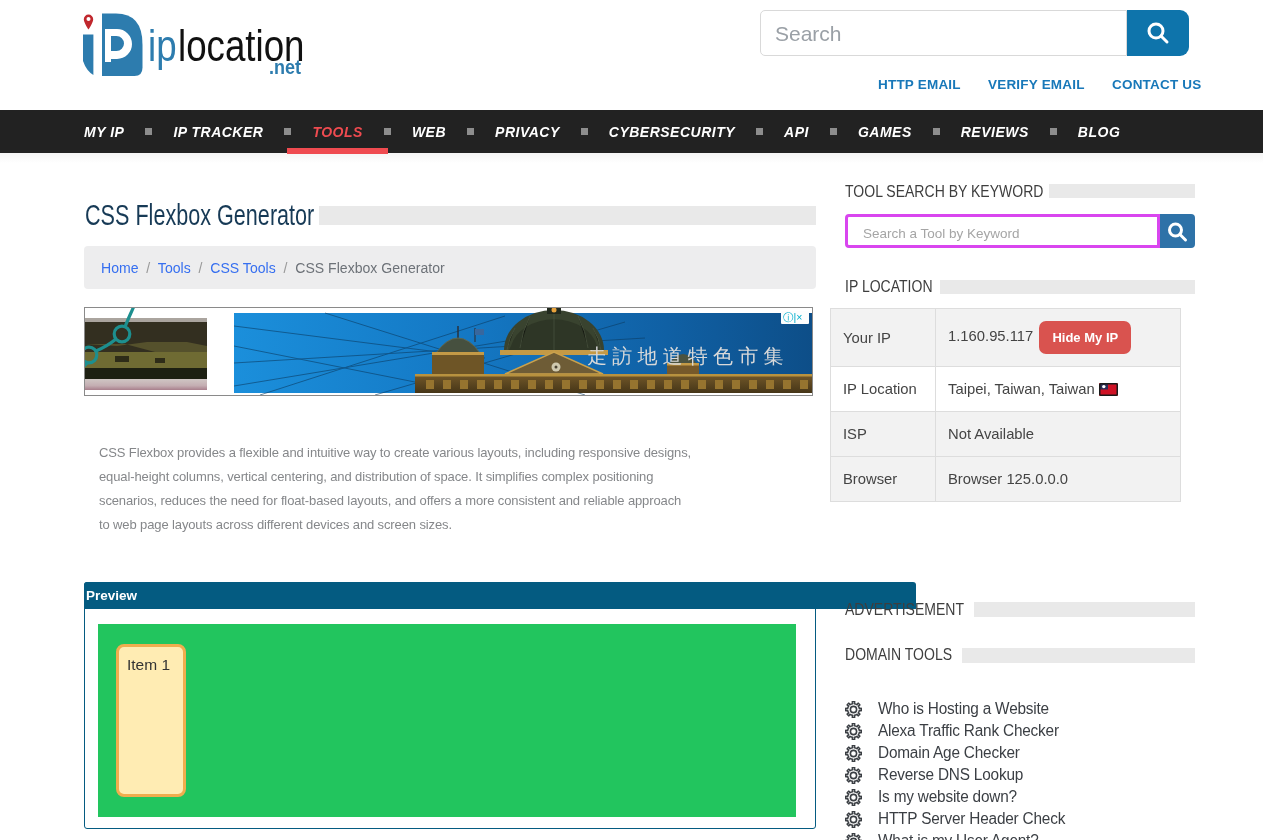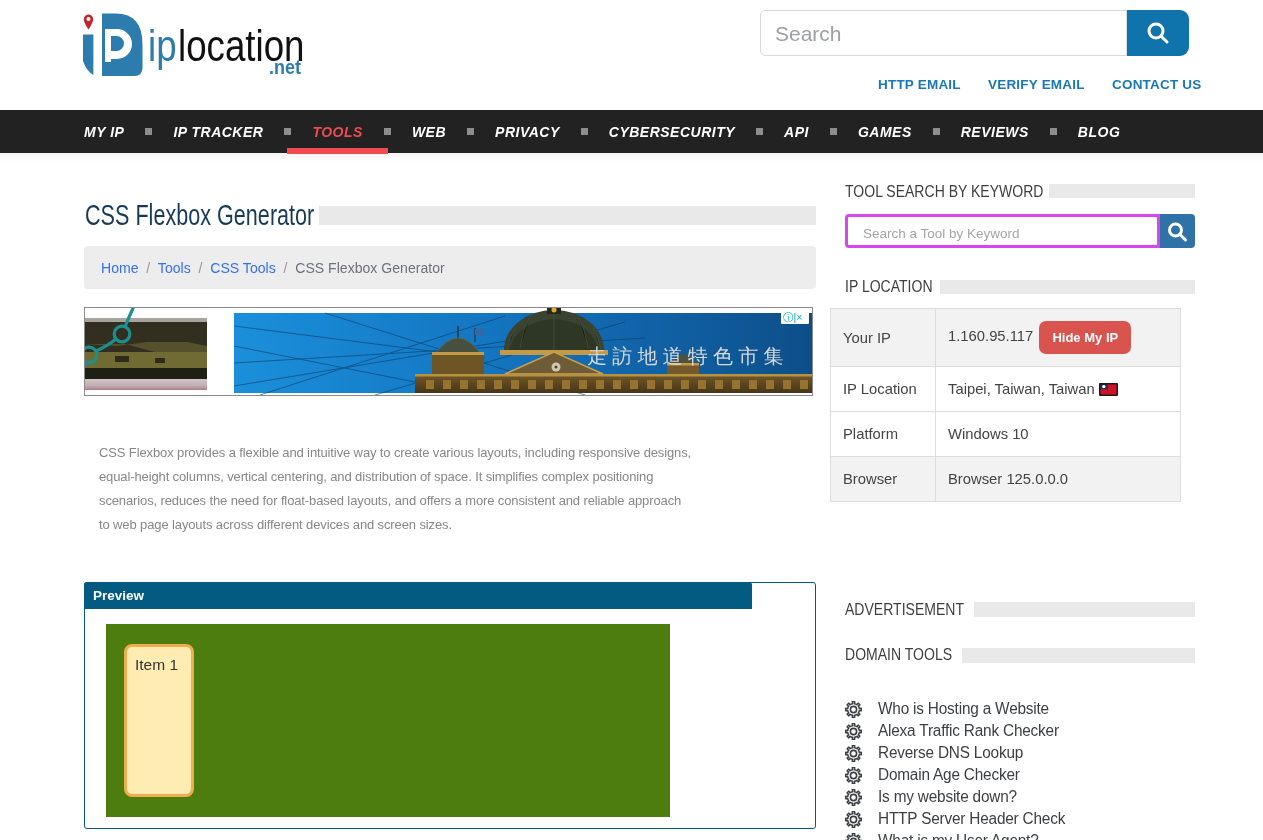--- a/index.html
+++ b/index.html
@@ -28,22 +28,22 @@
 #titlebar { left:319px; top:206px; width:497px; }
 #breadcrumb { left:84px; top:246px; width:732px; height:43px; background:#ededee; border-radius:4px; font-size:15.3px; color:#999; line-height:43px; padding-left:17px; }
 #breadcrumb .in { display:inline-block; transform:scaleX(0.92); transform-origin:0 50%; }
 #breadcrumb a { color:#366ff0; }
 #breadcrumb .cur { color:#6d7278; }
 #adwrap { left:84px; top:307px; width:729px; height:89px; border:1px solid #8a8a8a; background:#fff; }
 #para { left:99px; top:441px; width:720px; font-size:13px; line-height:24px; color:#85878a; letter-spacing:-0.12px; white-space:nowrap; }
 
 
 #panel { left:84px; top:582px; width:732px; height:247px; border:1px solid #045b81; border-radius:3px; background:#fff; }
-#panelhead { left:84px; top:582px; width:668px; height:27px; background:#045b81; border-radius:3px 3px 0 0; color:#fff; font-size:13.5px; font-weight:bold; line-height:27px; padding-left:9px; }
-#flexcont { left:106px; top:624px; width:564px; height:193px; background:#4d7c0f; padding:20px 18px; display:flex; }
+#panelhead { left:84px; top:582px; width:832px; height:27px; background:#045b81; border-radius:3px 3px 0 0; color:#fff; font-size:13.5px; font-weight:bold; line-height:27px; padding-left:2px; }
+#flexcont { left:98px; top:624px; width:698px; height:193px; background:#22c55e; padding:20px 18px; display:flex; }
 .flexitem { width:70px; background:#ffecb3; border:3px solid #f0ad4e; border-radius:8px; padding:9px 8px; font-size:15.5px; color:#333; }
 
 
 .sbtitle { font-size:16.5px; color:#3e3e3e; letter-spacing:0px; white-space:nowrap; transform:scaleX(0.85); transform-origin:0 50%; }
 #sb1t { left:845px; top:182px; }
 #sb1bar { left:1049px; top:184px; width:146px; height:14px; }
 #sbsearch { left:845px; top:214px; width:315px; height:34px; border:3px solid #d946ef; border-radius:4px 0 0 4px; background:#fff; }
 #sbsearch span { position:absolute; left:15px; top:9px; font-size:13.5px; color:#a5a5a5; }
 #sbsearchbtn { left:1160px; top:214px; width:35px; height:34px; background:#2e72a8; border-radius:0 4px 4px 0; }
 #sb2t { left:845px; top:277px; }
@@ -288,23 +288,23 @@
         <td class="lbl">IP Location</td>
         <td>Taipei, Taiwan, Taiwan
     <svg width="19" height="13" viewBox="0 0 19 13" style="vertical-align:-2px">
             <rect width="19" height="13" fill="#cf1225" rx="1"></rect>
             <rect x="1" y="1" width="8" height="5.5" fill="#2b2d56"></rect>
             <circle cx="4.8" cy="3.6" r="1.7" fill="#fff"></circle>
             <rect x="0.75" y="0.75" width="17.5" height="11.5" fill="none" stroke="#1a1a1a" stroke-width="1.5" rx="1"></rect>
           </svg>
   </td>
       </tr>
-  <tr>
-        <td class="lbl">Platform</td>
-        <td>Windows 10</td>
+  <tr class="g">
+        <td class="lbl">ISP</td>
+        <td>Not Available</td>
       </tr>
   <tr class="g">
         <td class="lbl">Browser</td>
         <td>Browser 125.0.0.0</td>
       </tr>
 </tbody>
   </table>
 
 <div class="abs sbtitle" id="sb3t">ADVERTISEMENT</div>
 <div class="abs hbar" id="sb3bar"></div>
@@ -329,32 +329,32 @@
   <li>
       <svg width="17" height="17">
         <use href="#gear"></use>
       </svg>
       <a>Alexa Traffic Rank Checker</a>
     </li>
   <li>
       <svg width="17" height="17">
         <use href="#gear"></use>
       </svg>
+      <a>Domain Age Checker</a>
+    </li>
+  <li>
+      <svg width="17" height="17">
+        <use href="#gear"></use>
+      </svg>
       <a>Reverse DNS Lookup</a>
     </li>
   <li>
       <svg width="17" height="17">
         <use href="#gear"></use>
       </svg>
-      <a>Domain Age Checker</a>
-    </li>
-  <li>
-      <svg width="17" height="17">
-        <use href="#gear"></use>
-      </svg>
       <a>Is my website down?</a>
     </li>
   <li>
       <svg width="17" height="17">
         <use href="#gear"></use>
       </svg>
       <a>HTTP Server Header Check</a>
     </li>
   <li>
       <svg width="17" height="17">

